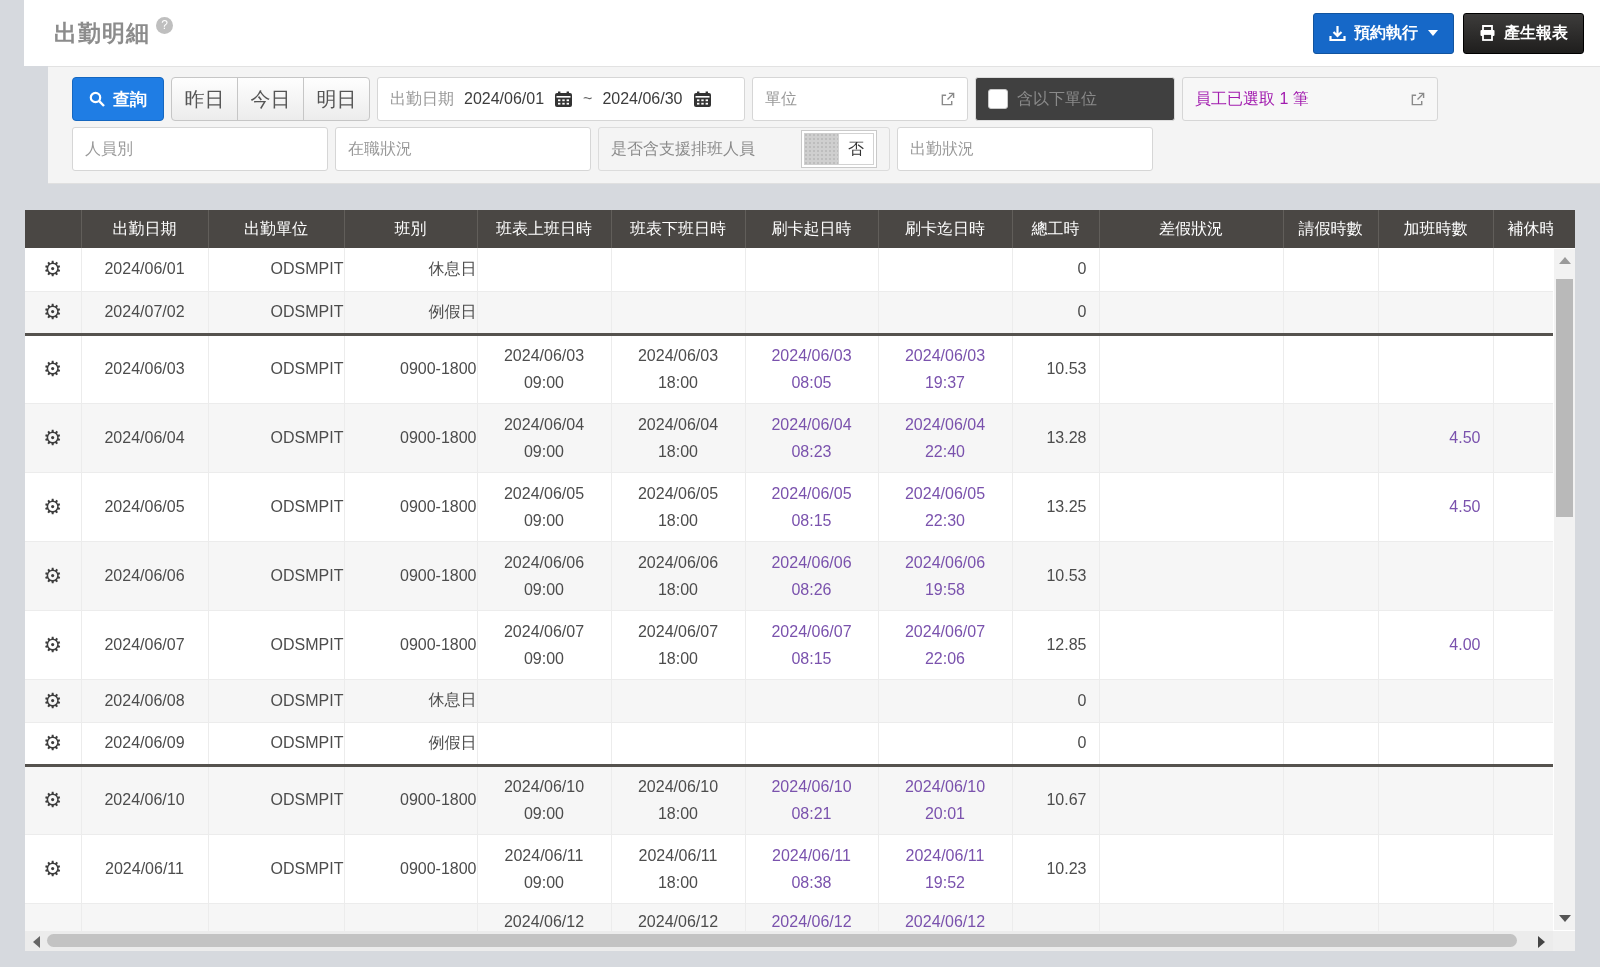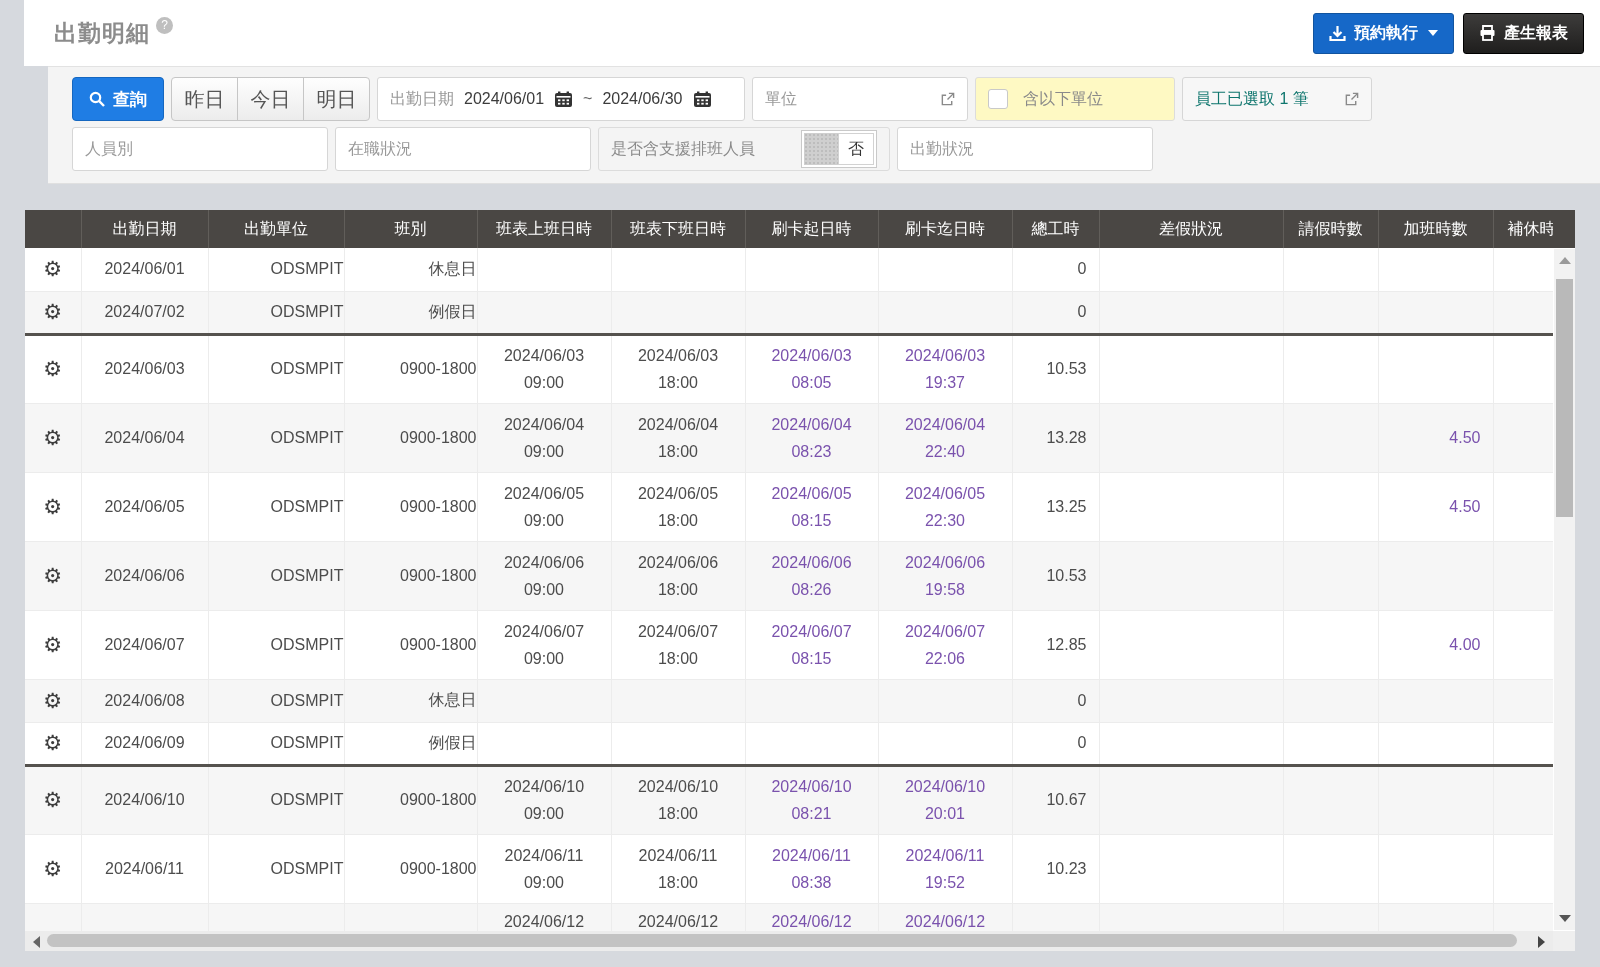--- a/index.html
+++ b/index.html
@@ -30,23 +30,23 @@
     color:#fff; font-size:17px; font-weight:bold; display:flex; align-items:center;
     justify-content:center; gap:8px; cursor:pointer; }
   .day-group { display:flex; }
   .day-btn { width:67px; background:linear-gradient(#fefefe,#ececec); border:1px solid #c6c6c6;
     color:#555; font-size:20px; cursor:pointer; margin-left:-1px; }
   .day-btn:first-child { border-radius:4px 0 0 4px; margin-left:0; }
   .day-btn:last-child { border-radius:0 4px 4px 0; }
   .date-box { width:368px; gap:10px; color:#999; }
   .date-val { color:#3c3c3c; }
   .unit-box { width:216px; justify-content:space-between; }
-  .chk-box { width:200px; background:#fef9c3; border-color:#dcdcdc; gap:15px; color:#8a8a8a; }
+  .chk-box { width:200px; background:#404040; border-color:#dcdcdc; gap:9px; color:#8a8a8a; }
   .checkbox { width:20px; height:20px; background:#fff; border:1px solid #c9c9c9; border-radius:3px; cursor:pointer; }
-  .emp-box { width:190px; background:#f7f7f7; justify-content:space-between; color:#0f766e; }
+  .emp-box { width:256px; background:#f7f7f7; justify-content:space-between; color:#a21caf; }
   .plain-input { width:256px; }
   .support-box { width:292px; background:#f4f4f4; border-color:#dcdcdc; justify-content:space-between; color:#8a8a8a; }
   .toggle { width:76px; height:38px; border:1px solid #c9c9c9; background:#fff; padding:2px;
     display:flex; cursor:pointer; }
   .toggle-track { flex:1; background:#cfcfcf;
     background-image:radial-gradient(#bdbdbd 1px, transparent 1.2px); background-size:4px 4px; }
   .toggle-knob { width:36px; background:#fff; border:1px solid #d2d2d2; color:#333;
     font-size:16px; display:flex; align-items:center; justify-content:center; }
 
   

